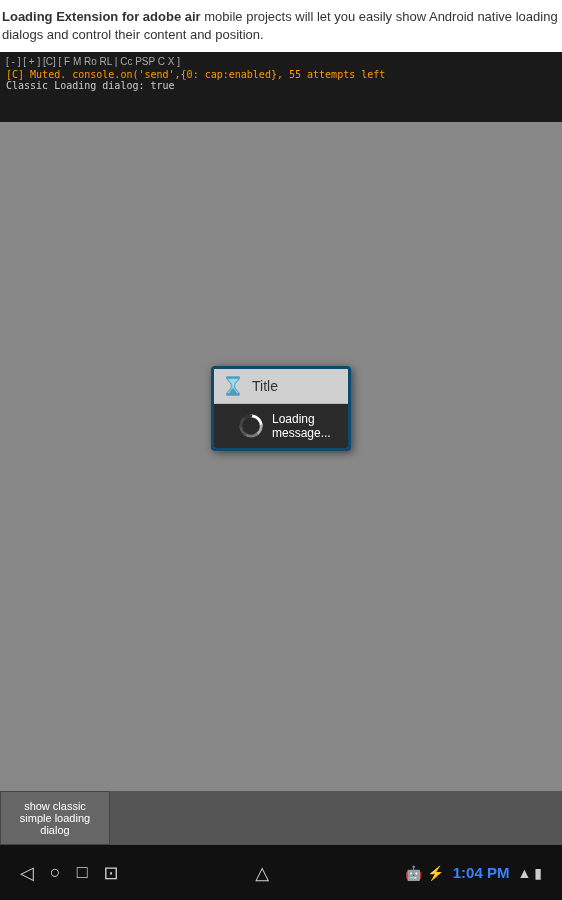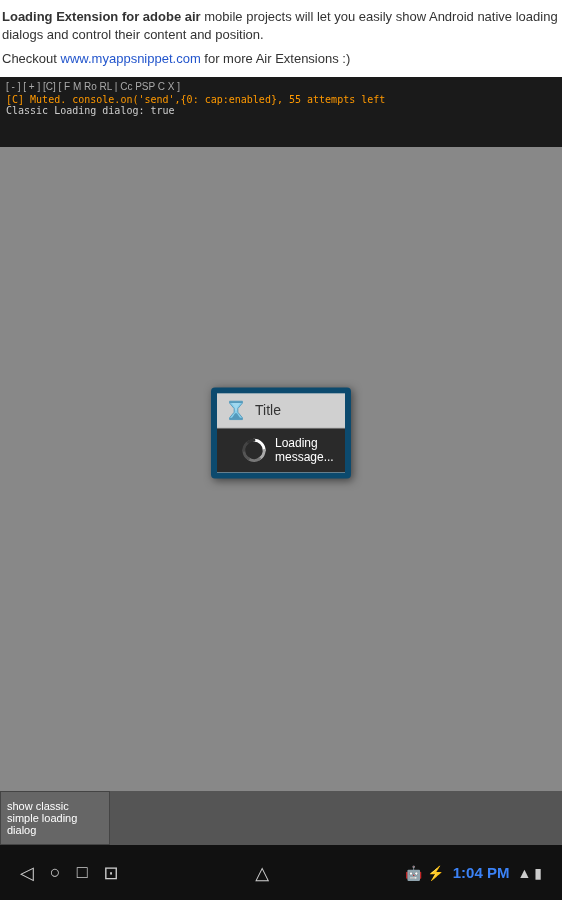--- a/index.html
+++ b/index.html
@@ -75,21 +75,21 @@
       height: 590px;
       position: relative;
       display: flex;
       align-items: center;
       justify-content: center;
     }
 
     
     #loading-dialog {
       background: #e0e0e0;
-      border: 6px solid #0c4a6e;
+      border: 3px solid #0c4a6e;
       border-radius: 4px;
       width: 140px;
       overflow: hidden;
       box-shadow: 2px 2px 8px rgba(0,0,0,0.5);
       position: absolute;
       top: 50%;
       left: 50%;
       transform: translate(-50%, -60%);
     }
 
@@ -143,21 +143,21 @@
       background: #555;
     }
 
     .bottom-btn {
       flex: 0 0 auto;
       width: 110px;
       background: #666666;
       border: 1px solid #444;
       color: #ffffff;
       font-size: 11px;
-      text-align: left;
+      text-align: center;
       padding: 8px 6px;
       cursor: pointer;
       user-select: none;
     }
 
     
     #nav-bar {
       position: absolute;
       bottom: 0;
       left: 0;
@@ -218,23 +218,20 @@
       fill: #87ceeb;
       stroke: #5599bb;
     }
   </style>
 </head>
 <body>
 
 <div id="top-content">
   <p>
     <strong>Loading Extension for adobe air</strong><span> mobile projects will let you easily show Android native loading dialogs and control their content and position.</span>
-  </p>
-  <p style="margin-top:6px;">
-    <span>Checkout </span><a href="#">www.myappsnippet.com</a><span> for more Air Extensions :)</span>
   </p>
 </div>
 
 <div id="console-area">
   <div id="console-header">
     <span id="console-controls">[ - ] [ + ] [C]   [ F M Ro RL | Cc PSP C X ]</span>
   </div>
   <div id="console-text-line2">[C] Muted. console.on('send',{0: cap:enabled}, 55 attempts left</div>
   <div id="console-text-line3">Classic Loading dialog: true</div>
 </div>

